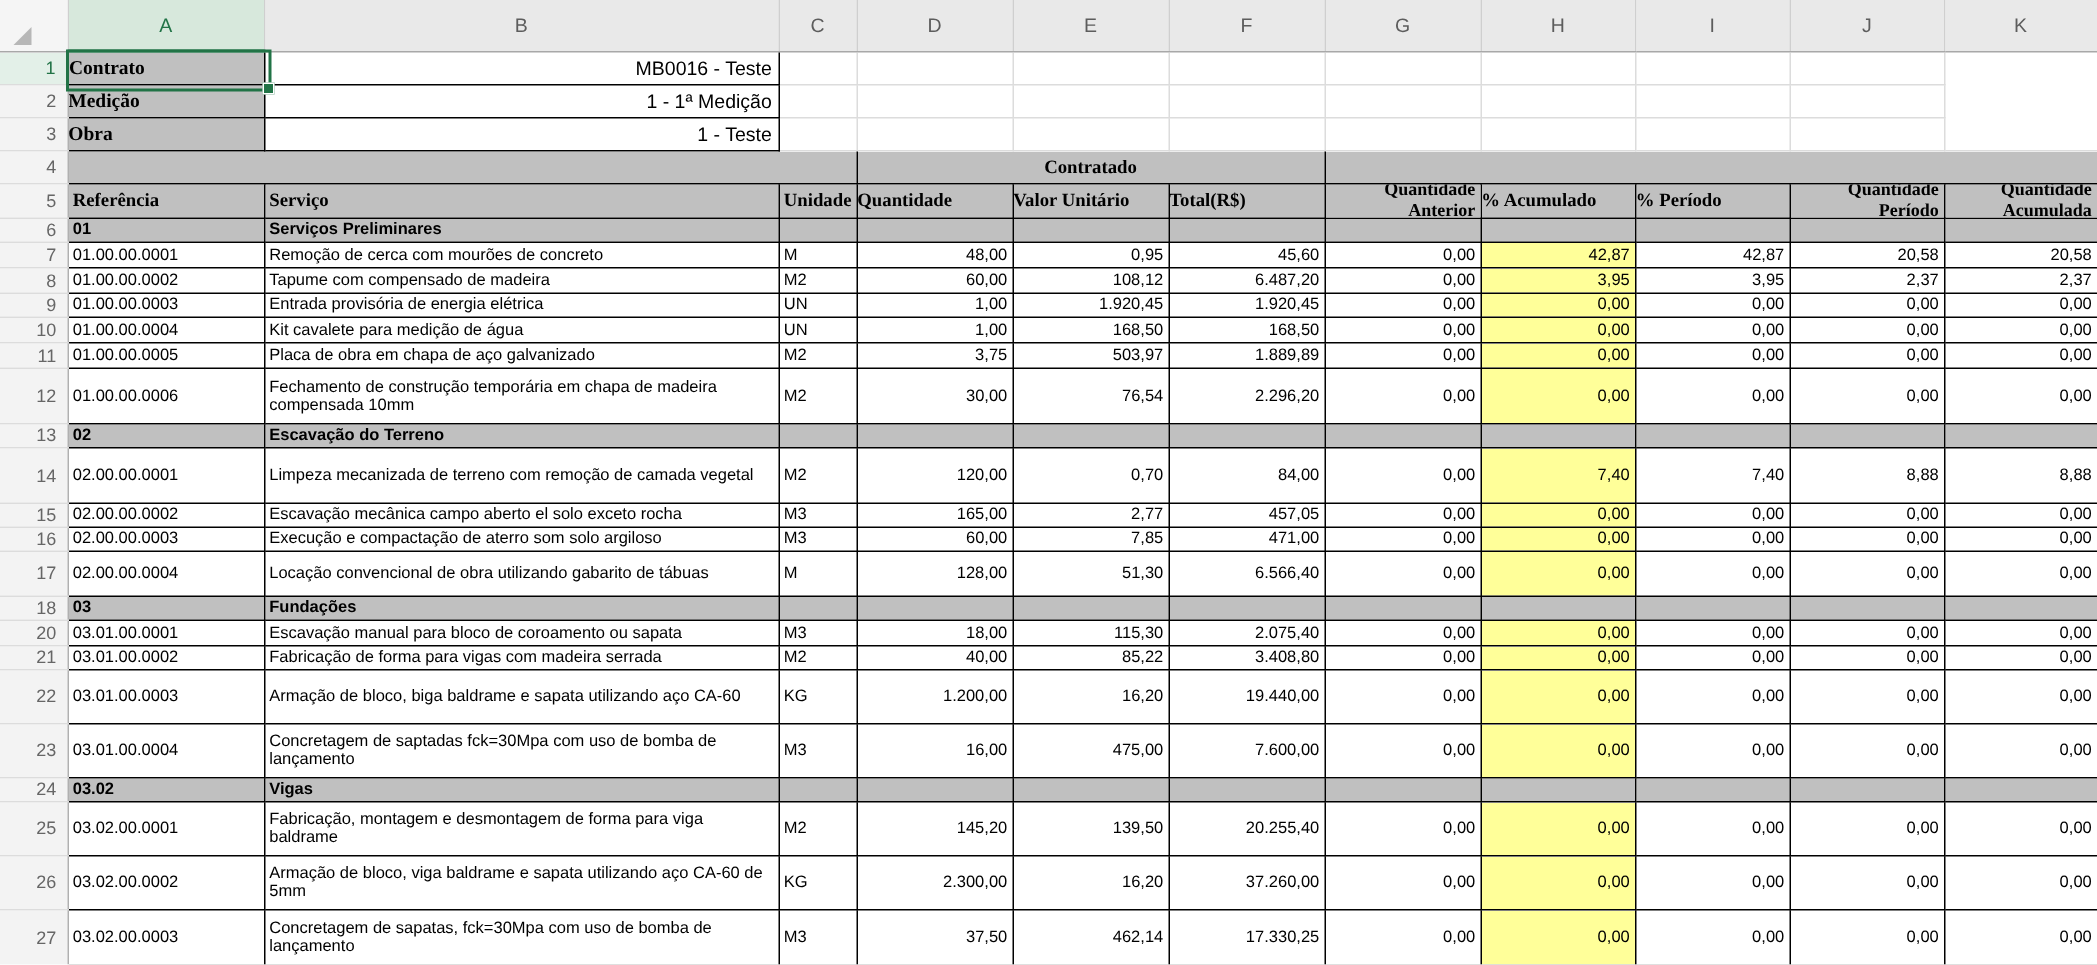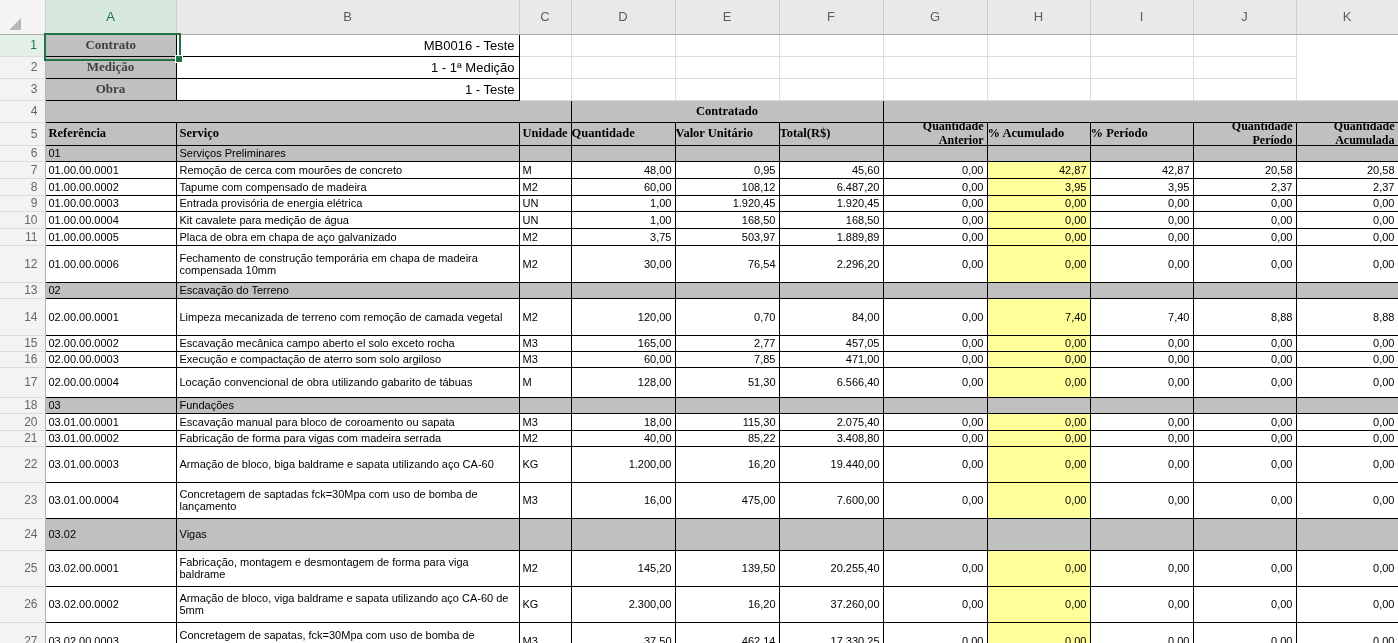--- a/index.html
+++ b/index.html
@@ -21,21 +21,21 @@
   .gut{background:#f3f3f3;color:#666;font-size:12px;text-align:right;padding-right:7px;
        border-right:1px solid #b0b0b0;border-bottom:1px solid #dcdcdc;vertical-align:middle;}
   .gut.sel{background:#e3f0e8;color:#217346;border-right:2px solid #217346;}
 
   
   .b{border:1px solid #000;}
   .g{border-right:1px solid #dcdcdc;border-bottom:1px solid #dcdcdc;}
 
   
   .lbl{background:#c0c0c0;font-family:"Liberation Serif",serif;font-weight:bold;font-size:13px;
-       text-align:center;vertical-align:middle;color:#404040;}
+       text-align:left;vertical-align:middle;color:#000000;}
   .val{font-size:13px;text-align:right;padding:0 4px;vertical-align:middle;color:#000;}
 
   
   .hdr{background:#c0c0c0;font-family:"Liberation Serif",serif;font-weight:bold;font-size:12.5px;
        vertical-align:middle;color:#000;border:1px solid #000;}
   .hdr.topless{border-top:1px solid #dcdcdc;}
   .hdr.left{text-align:left;padding-left:3px;}
   .hdr.right{text-align:left;padding-right:3px;}
   .hdr.center{text-align:center;}
   .hdr.clip{position:relative;}
@@ -43,21 +43,21 @@
                    font-size:12px;text-align:right;white-space:normal;}
 
   
   .cell{font-size:11px;border:1px solid #000;vertical-align:middle;padding:0 3px;color:#000;
         background:#fff;}
   .ref{text-align:left;}
   .desc{white-space:normal;line-height:12px;text-align:left;}
   .unit{text-align:left;}
   .num{text-align:right;}
   .hl{background:#ffff99;}
-  tr.sec td.cell{background:#c0c0c0;font-weight:normal;}
+  tr.sec td.cell{background:#c0c0c0;font-weight:bold;}
 
   
   .selbox{position:absolute;left:44px;top:33px;width:133px;height:24px;
           border:2px solid #217346;z-index:4;pointer-events:none;}
   .handle{position:absolute;right:-4px;bottom:-4px;width:6px;height:6px;background:#217346;
           border:1px solid #fff;}
 </style>
 </head>
 <body>
 
@@ -398,21 +398,21 @@
           <td class="cell unit">M3</td>
           <td class="cell num">16,00</td>
           <td class="cell num">475,00</td>
           <td class="cell num">7.600,00</td>
           <td class="cell num">0,00</td>
           <td class="cell num hl">0,00</td>
           <td class="cell num">0,00</td>
           <td class="cell num">0,00</td>
           <td class="cell num">0,00</td>
         </tr>
-        <tr class="sec" style="height: 32px;">
+        <tr class="sec" style="height: 16px;">
           <td class="gut">24</td>
           <td class="cell ref">03.02</td>
           <td class="cell desc">Vigas</td>
           <td class="cell"></td>
           <td class="cell"></td>
           <td class="cell"></td>
           <td class="cell"></td>
           <td class="cell"></td>
           <td class="cell"></td>
           <td class="cell"></td>

